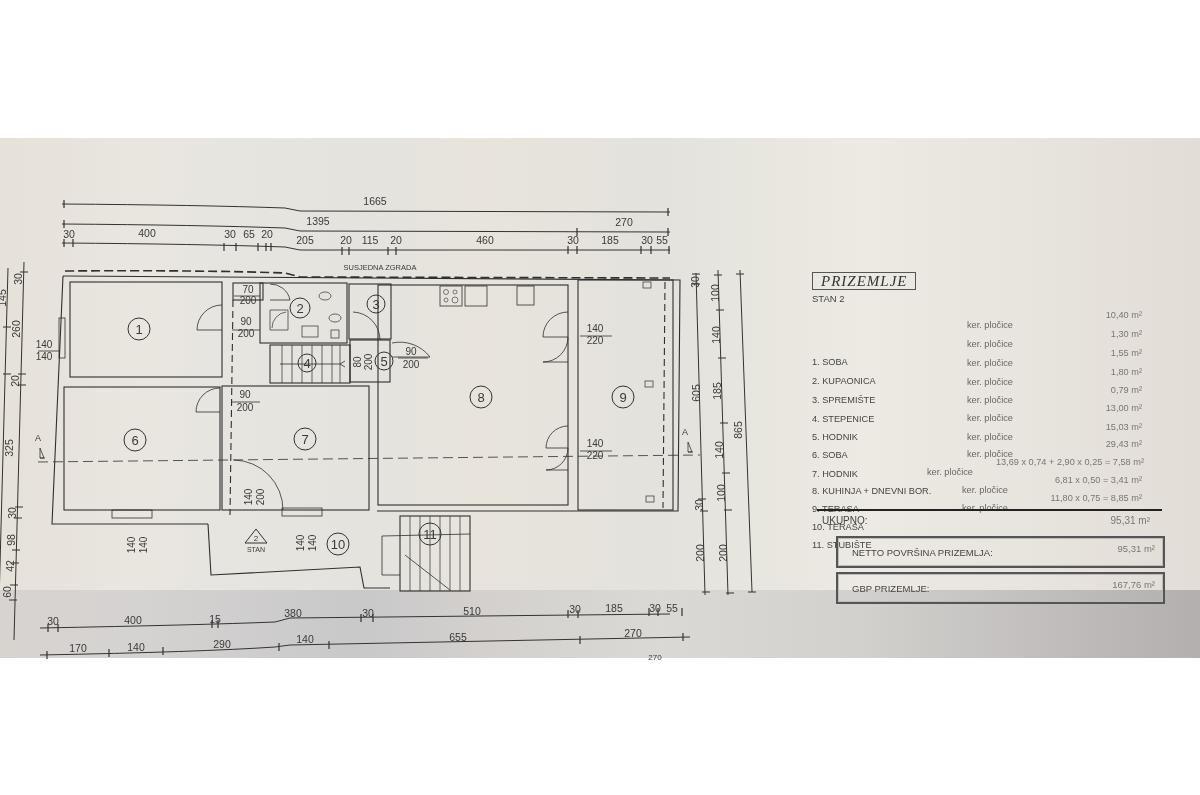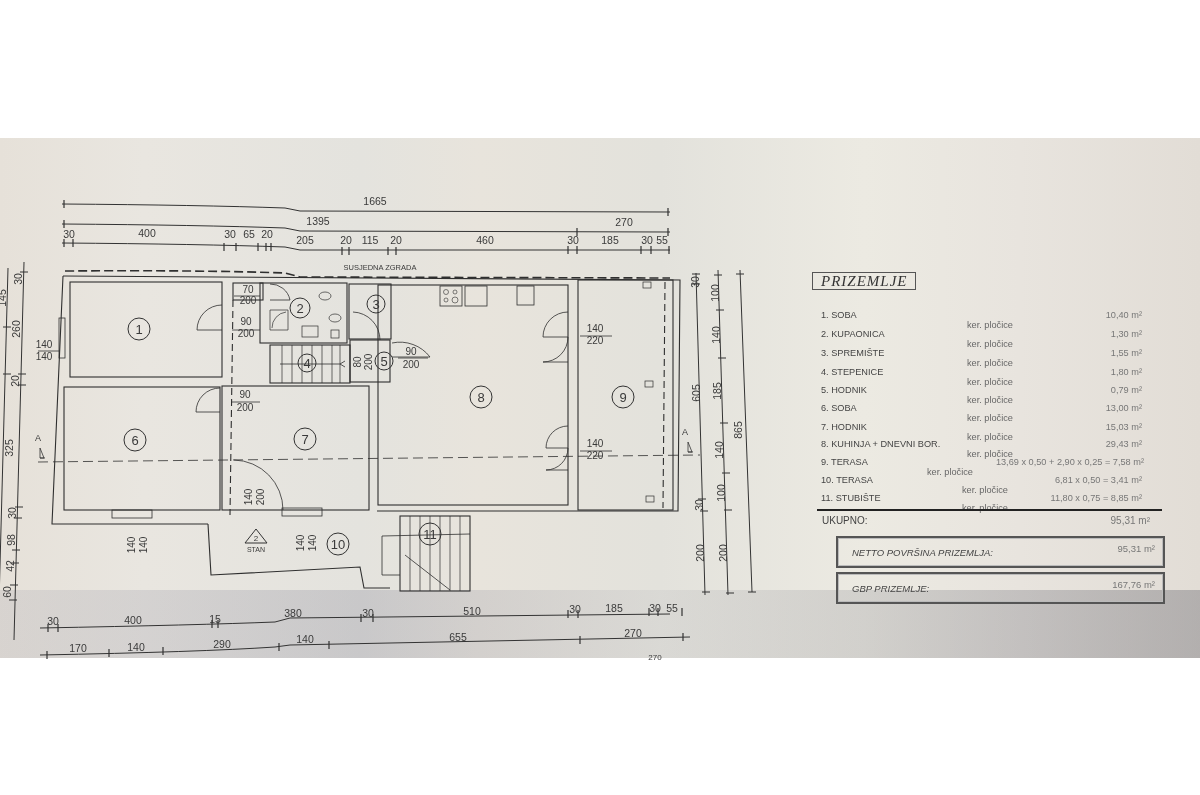--- a/index.html
+++ b/index.html
@@ -7,30 +7,30 @@
   .sheet{position:absolute;left:0;top:138px;width:1200px;height:520px;
     background:linear-gradient(90deg,#e6e1d9 0%,#e9e6e0 12%,#e4e3de 30%,#e8e4dc 40%,#e3e2dc 55%,#eceae2 72%,#e8e4de 85%,#e2ddd6 100%);}
   .sheet-bottom{position:absolute;left:0;top:590px;width:1200px;height:68px;
     background:linear-gradient(90deg,rgba(150,150,165,.18),rgba(120,120,140,.25) 30%,rgba(150,150,160,.12) 55%,rgba(110,110,120,.30) 85%,rgba(90,90,100,.35));}
   svg{position:absolute;left:0;top:0;}
   .lbl{font-family:"Liberation Sans",sans-serif;fill:#3a3a3a;}
   .legend{position:absolute;left:812px;top:272px;width:360px;color:#444;font-size:9.5px;}
   .legend-title{display:inline-block;border:1px solid #555;padding:0 8px;font-family:"Liberation Serif",serif;font-style:italic;font-size:15px;letter-spacing:1px;color:#333;line-height:16px;}
   .subtitle{margin-top:3px;font-size:9.5px;}
   .row{position:absolute;left:0;width:340px;height:14px;font-size:9.2px;}
-  .row .n{position:absolute;left:9px;}
+  .row .n{position:absolute;left:0;margin-top:47px;}
   .row .m{position:absolute;left:155px;color:#666;margin-top:10px;}
   .row .a{position:absolute;right:10px;color:#777;text-align:center;}
   .row.long .m{left:115px;}
   .row.long .a{right:8px;}
   .total-line{position:absolute;left:5px;top:237px;width:345px;border-top:2px solid #222;}
   .total{position:absolute;left:10px;top:243px;width:330px;font-size:10px;}
   .total .a{position:absolute;right:2px;color:#777;}
   .box{position:absolute;left:24px;width:325px;height:28px;border:2px solid #555;box-shadow:inset 0 0 0 1px #bbb;font-size:9.5px;}
-  .box .t{position:absolute;left:14px;top:9px;font-style:italic;}
+  .box .t{position:absolute;left:14px;top:9px;}
   .box .a{position:absolute;right:8px;top:5px;color:#777;}
 </style>
 </head>
 <body>
 
 <div class="sheet"></div>
 <div class="sheet-bottom"></div>
 
 <svg width="1200" height="795" viewBox="0 0 1200 795">
   <g stroke="#333" stroke-width="1" fill="none">
@@ -273,20 +273,21 @@
 
   <g>
     <path d="M256 529 L245 543 L267 543 Z" stroke="#333" fill="none" stroke-width="1"></path>
     <text x="256" y="541" class="lbl" font-size="8" text-anchor="middle">2</text>
     <text x="256" y="552" class="lbl" font-size="7" text-anchor="middle">STAN</text>
   </g>
 </svg>
 
 <div class="legend">
   <div class="legend-title">PRIZEMLJE</div>
+  <div class="subtitle">STAN 2</div>
 
   <div class="row" style="top:38px">
     <span class="n">1. SOBA</span>
     <span class="m">ker. pločice</span>
     <span class="a">10,40 m²</span>
   </div>
   <div class="row" style="top:57px">
     <span class="n">2. KUPAONICA</span>
     <span class="m">ker. pločice</span>
     <span class="a">1,30 m²</span>
@@ -317,21 +318,21 @@
     <span class="a">15,03 m²</span>
   </div>
   <div class="row" style="top:167px">
     <span class="n">8. KUHINJA + DNEVNI BOR.</span>
     <span class="m">ker. pločice</span>
     <span class="a">29,43 m²</span>
   </div>
   <div class="row long" style="top:185px">
     <span class="n">9. TERASA</span>
     <span class="m">ker. pločice</span>
-    <span class="a">13,69 x 0,50 + 2,90 x 0,25 = 7,58  m²</span>
+    <span class="a">13,69 x 0,74 + 2,90 x 0,25 = 7,58  m²</span>
   </div>
   <div class="row" style="top:203px">
     <span class="n">10. TERASA</span>
     <span class="m" style="left:150px">ker. pločice</span>
     <span class="a">6,81 x 0,50 = 3,41 m²</span>
   </div>
   <div class="row" style="top:221px">
     <span class="n">11. STUBIŠTE</span>
     <span class="m" style="left:150px">ker. pločice</span>
     <span class="a">11,80 x 0,75 = 8,85 m²</span>

